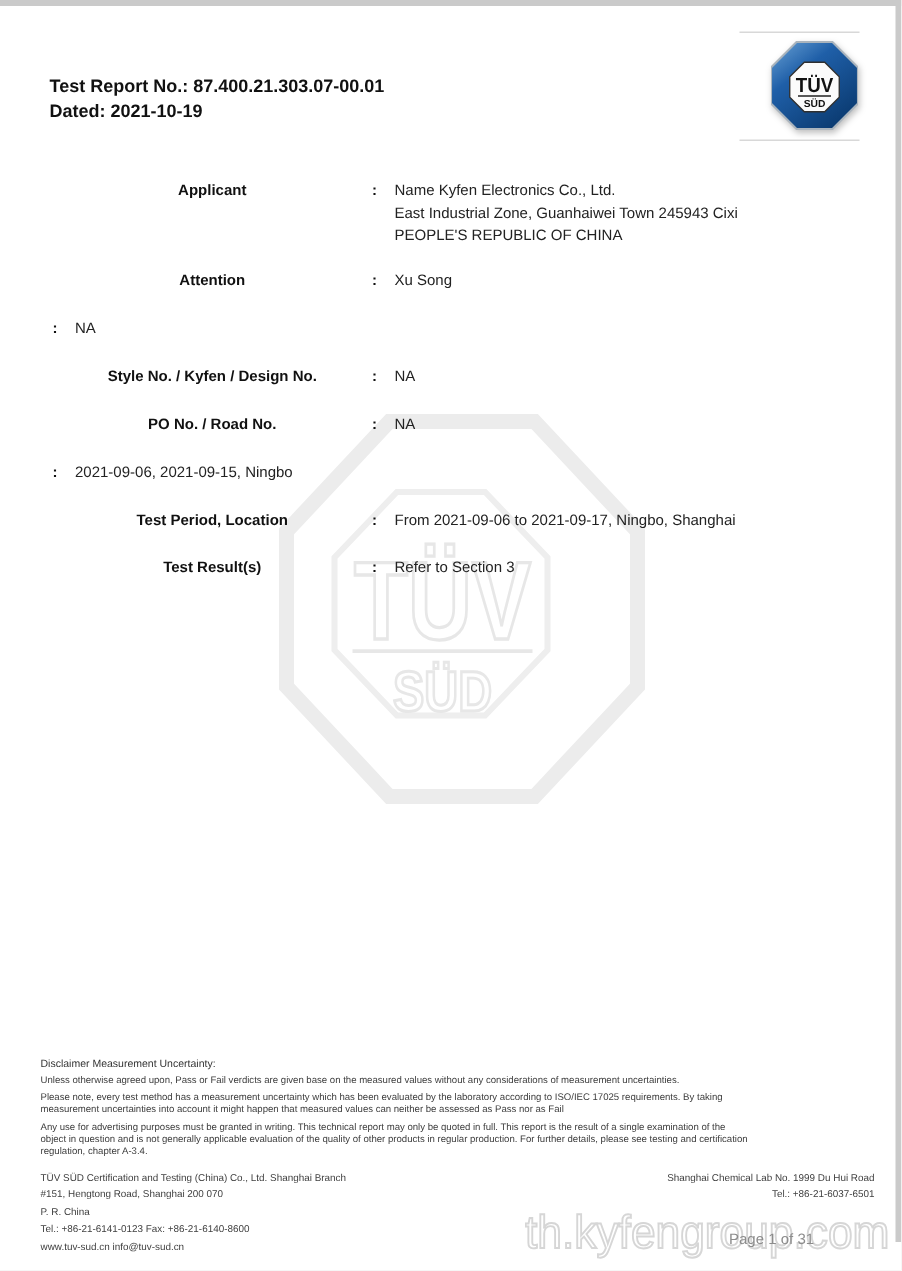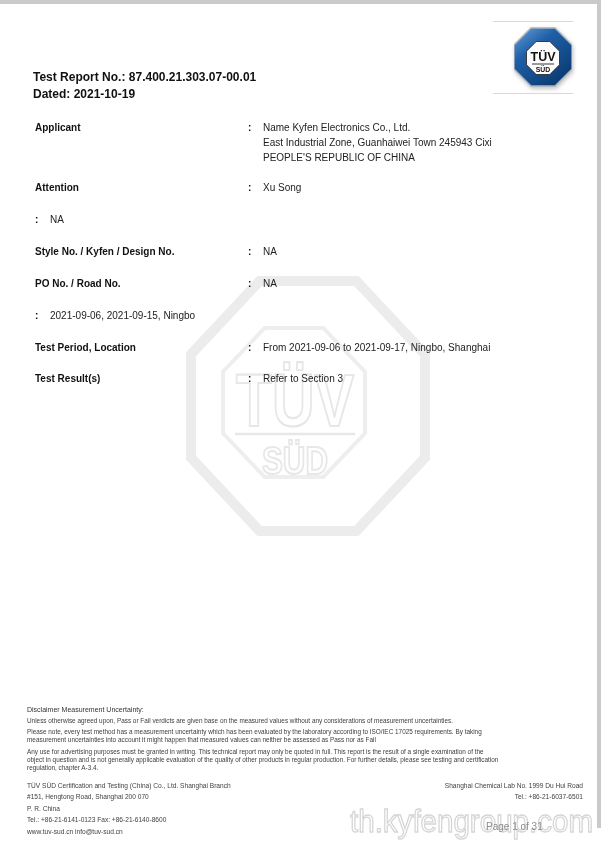--- a/index.html
+++ b/index.html
@@ -7,32 +7,32 @@
   .page {
     position:relative; width:601px; height:847px; margin:0 auto;
     background:#ffffff; overflow:hidden;
     font-family:"Liberation Sans", sans-serif; color:#1f1f1f;
   }
   
   .edge-top { position:absolute; left:0; top:0; width:601px; height:4px; background:#cacaca; }
   .edge-right { position:absolute; right:0; top:0; width:4px; height:828px; background:#cacaca; }
 
   
-  .header { position:absolute; left:33px; top:49px; font-weight:bold; font-size:12px; line-height:17px; color:#111;margin-top:20px; }
+  .header { position:absolute; left:33px; top:49px; font-weight:bold; font-size:12px; line-height:17px; color:#111; }
 
   
   .logo-block { position:absolute; left:493px; top:21px; width:80px; height:74px; }
   .logo-rule { position:absolute; left:0; width:80px; height:1px; background:#d8d8d8; }
   .logo-rule.top { top:0; }
   .logo-rule.bottom { top:72px; }
   .logo-svg { position:absolute; left:21px; top:6px; filter:drop-shadow(1px 2px 2px rgba(0,0,0,0.25)); }
 
   
   .field-row { position:absolute; left:35px; width:550px; display:flex; font-size:10px; line-height:15px; z-index:2; }
-  .flabel { flex:0 0 213px; font-weight:bold; color:#111; }
+  .flabel { flex:0 0 213px; font-weight:bold; color:#111;text-align:center; }
   .fcolon { flex:0 0 15px; font-weight:bold; color:#111; }
   .fvalue { flex:1 1 auto; color:#222; }
 
   
   .center-watermark { position:absolute; left:186px; top:276px; z-index:0; }
 
   
   .disclaimer { position:absolute; left:27px; top:705px; width:558px; color:#3d3d3d; z-index:2; }
   .d-title { font-size:7px; line-height:10px; margin-bottom:2px; color:#333; }
   .d-para { font-size:6.4px; line-height:7.9px; margin-bottom:3.5px; }

